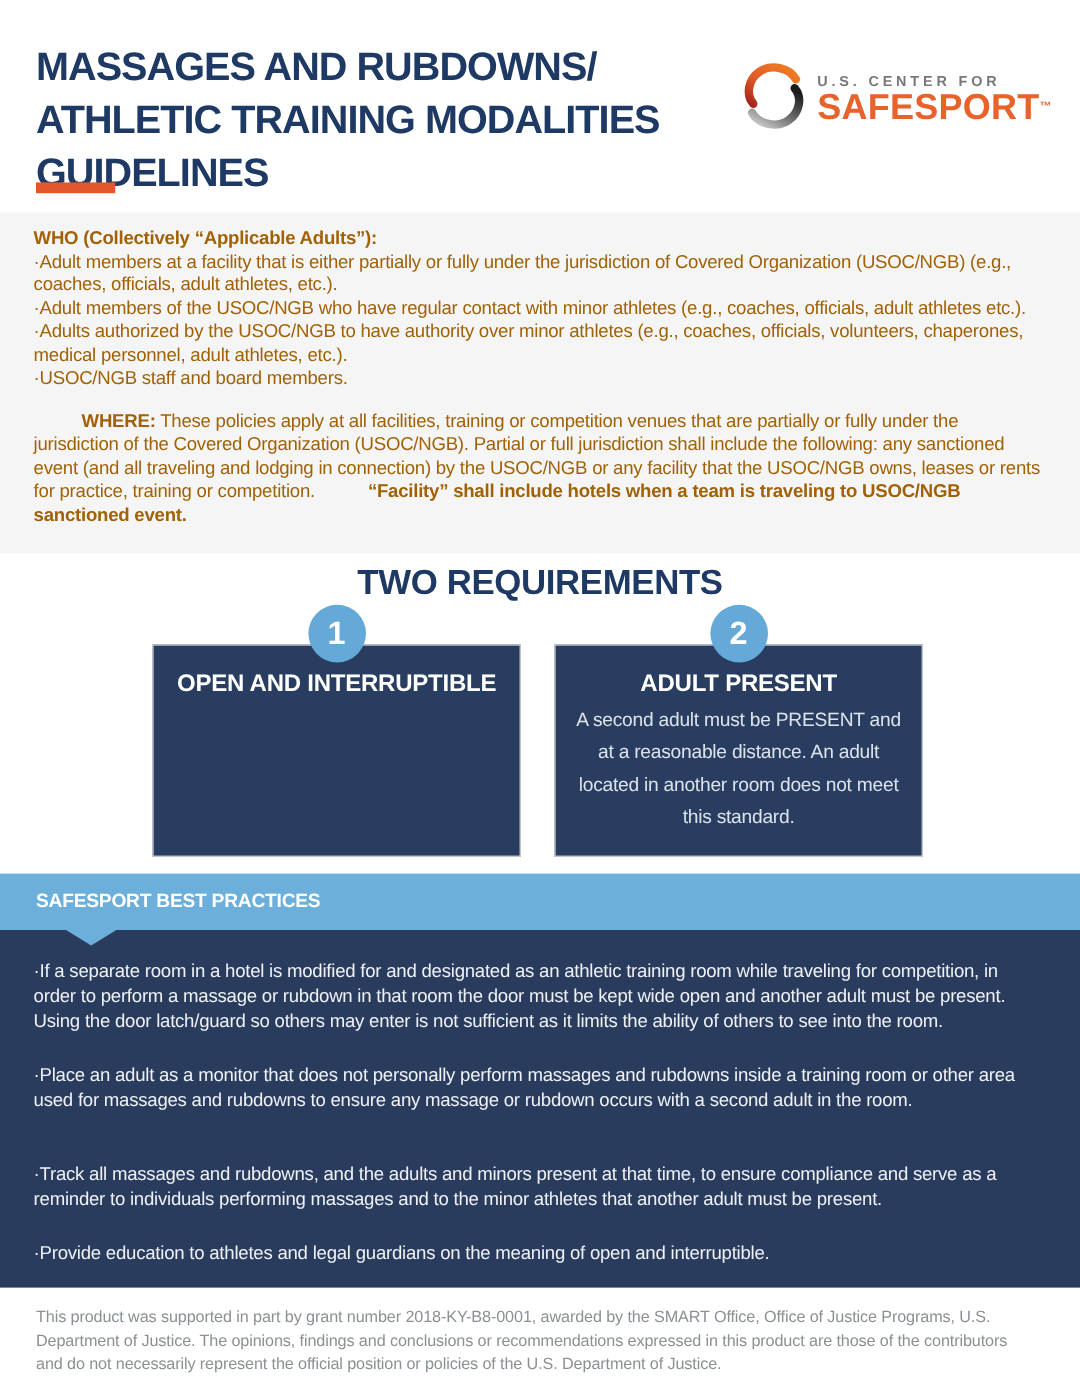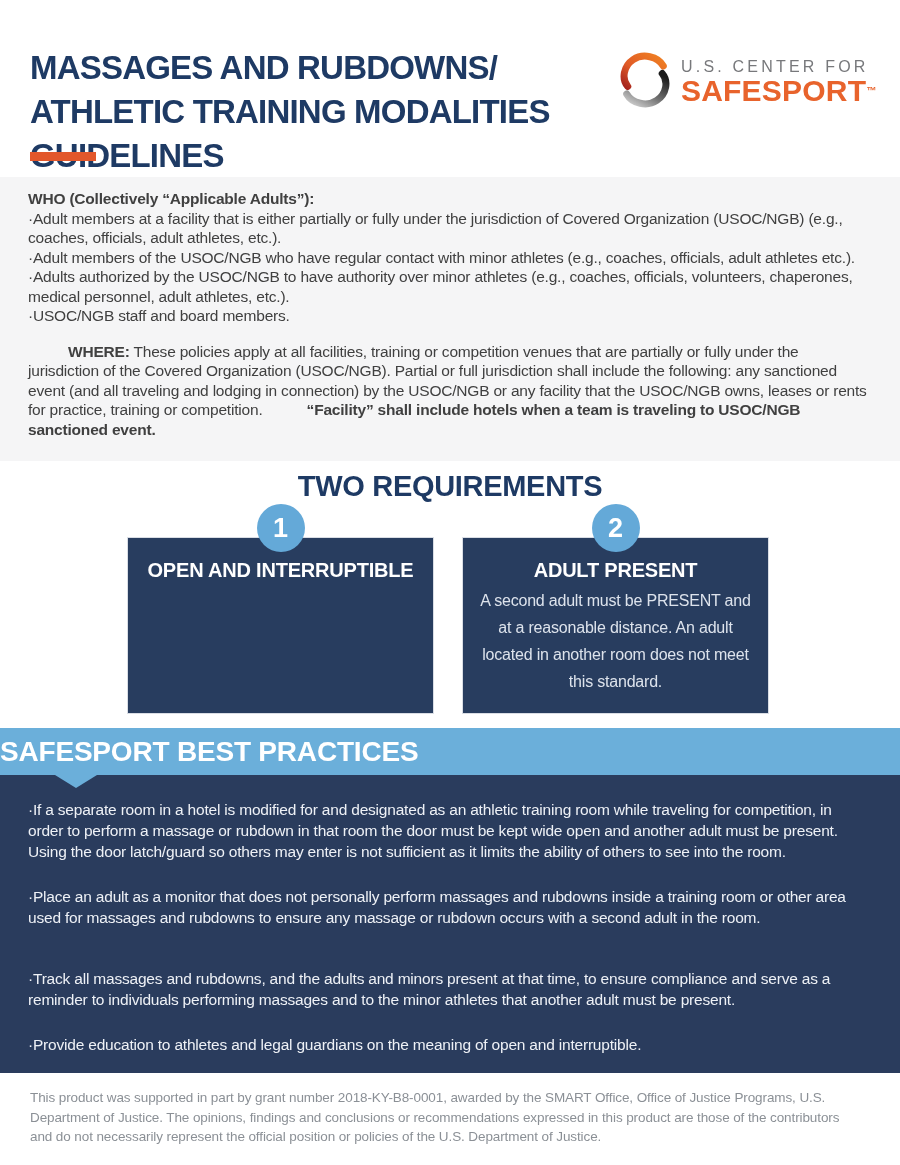--- a/index.html
+++ b/index.html
@@ -16,60 +16,59 @@
   
   .header-title {
     position: absolute;
     top: 34px; left: 30px;
     width: 580px;
     color: #1e3a64;
     font-weight: bold;
     font-size: 33px;
     line-height: 44px;
     letter-spacing: -0.8px;
-    margin-top: 12px;
   }
   .title-underline {
     position: absolute;
     top: 152px; left: 30px;
     width: 66px; height: 9px;
     background: #e2572b;
   }
   .logo {
     position: absolute;
     top: 52px; left: 618px;
     display: flex;
     align-items: center;
   }
   .logo-mark { width: 54px; height: 56px; }
   .logo-text { margin-left: 9px; }
   .logo-top {
     color: #77787b;
-    font-size: 16px;
-    font-weight: normal;
+    font-size: 12px;
+    font-weight: bold;
     letter-spacing: 3.2px;
   }
   .logo-brand {
     color: #e8632c;
     font-size: 30px;
     font-weight: bold;
     letter-spacing: 0.2px;
     line-height: 30px;
     white-space: nowrap;
   }
   .logo-tm { font-size: 10px; vertical-align: top; }
 
   
   .intro-band {
     position: absolute;
     top: 177px; left: 0;
     width: 900px; height: 284px;
     background: #f5f5f6;
     padding: 12px 28px 0 28px;
-    color: #404040;
+    color: #a16207;
     font-size: 15.5px;
     line-height: 19.5px;
     letter-spacing: -0.2px;
   }
   .who-heading { font-weight: bold; }
   .where-para { margin-top: 16px; }
   .where-para .bold { font-weight: bold; margin-left: 40px; }
 
   
   .req-heading {
@@ -122,23 +121,24 @@
 
   
   .bp-banner {
     position: absolute;
     top: 728px; left: 0;
     width: 900px; height: 47px;
     background: #6bafda;
   }
   .bp-banner-label {
     color: #ffffff;
-    font-size: 28px;
+    font-size: 16px;
     font-weight: bold;
     line-height: 47px;
+    padding-left: 30px;
     letter-spacing: -0.2px;
   }
   .bp-arrow {
     position: absolute;
     top: 775px; left: 55px;
     width: 0; height: 0;
     border-left: 21px solid transparent;
     border-right: 21px solid transparent;
     border-top: 13px solid #6bafda;
     z-index: 2;

